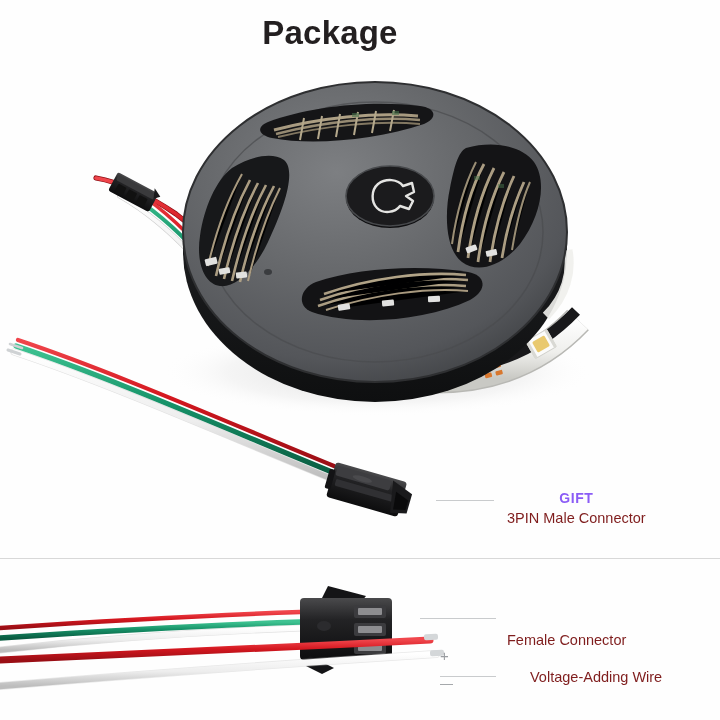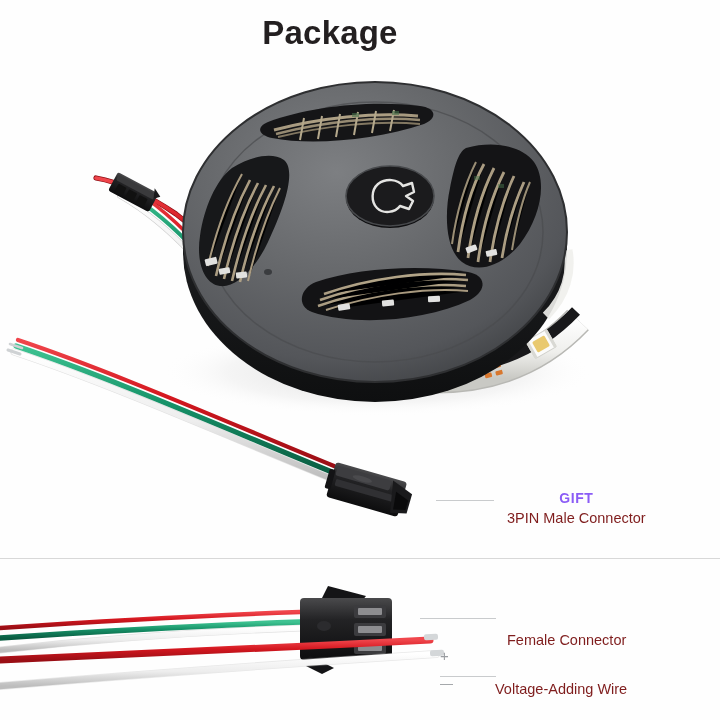--- a/index.html
+++ b/index.html
@@ -341,20 +341,20 @@
     <div class="ttl">GIFT</div>
     <div class="sub">3PIN Male Connector</div>
   </div>
 
   <div class="leader" style="left:420px;top:618px;width:76px;"></div>
   <div class="callout" style="left:507px;top:598px;margin-top:32px;">
     <div class="sub">Female Connector</div>
   </div>
 
   <div class="leader" style="left:440px;top:676px;width:56px;"></div>
-  <div class="callout" style="left:495px;top:667px;margin-top:12px;">
+  <div class="callout" style="left:530px;top:667px;">
     <div class="sub">Voltage-Adding Wire</div>
   </div>
 
   <div class="sign" style="left:440px;top:648px;">+</div>
   <div class="sign" style="left:440px;top:677px;font-size:13px;">—</div>
 
 </div>
 
 </body></html>

